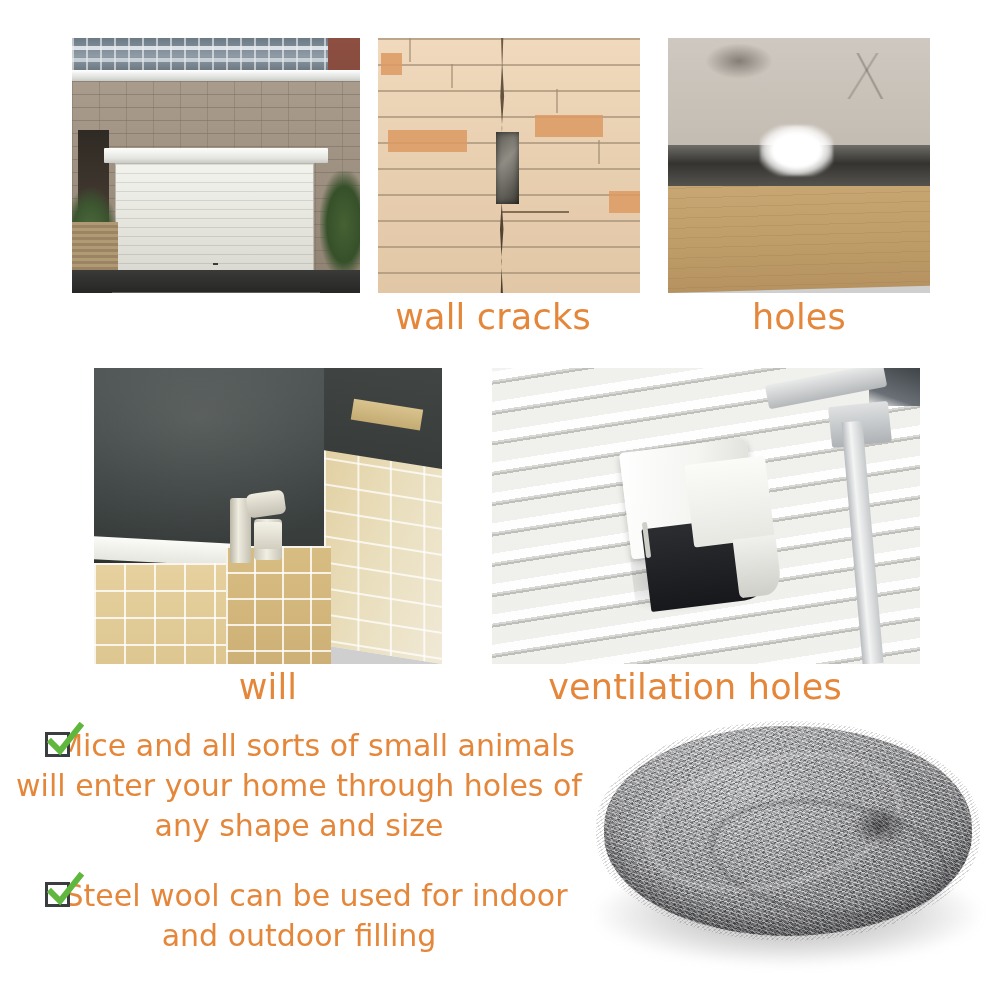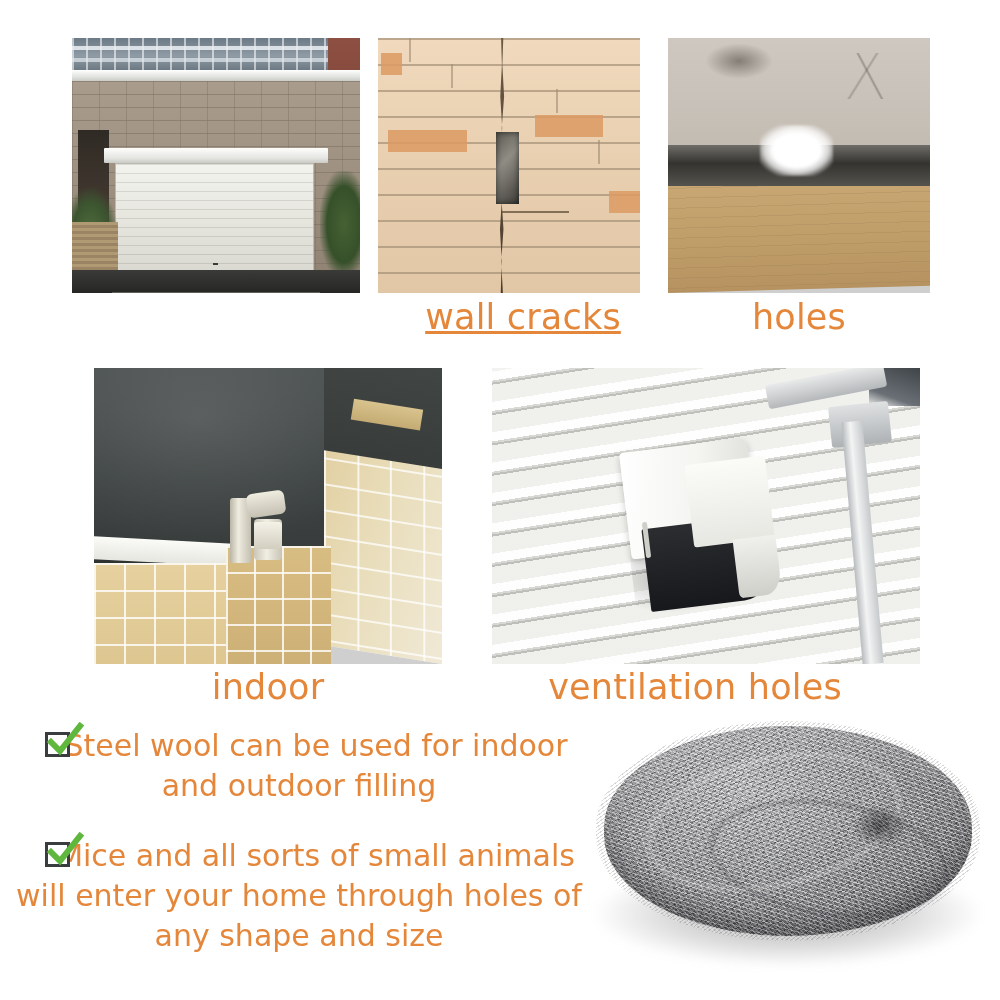--- a/index.html
+++ b/index.html
@@ -276,21 +276,21 @@
     <div class="b-accent" style="left:1%;top:6%;width:8%;"></div>
     <div class="b-accent" style="left:88%;top:60%;width:14%;"></div>
     <div class="b-vjoint" style="left:12%;top:0%;"></div>
     <div class="b-vjoint" style="left:28%;top:10%;"></div>
     <div class="b-vjoint" style="left:68%;top:20%;"></div>
     <div class="b-vjoint" style="left:84%;top:40%;"></div>
     <div class="b-crack"></div>
     <div class="b-hole"></div>
     <div class="b-step"></div>
   </div>
-  <div class="caption" style="left:392px;top:297px;width:262px;text-decoration:underline;">wall cracks</div>
+  <div class="caption" style="left:362px;top:297px;width:262px;">wall cracks</div>
 
   <div class="photo" id="p3">
     <div class="h-wall"></div>
     <div class="h-smudge"></div>
     <div class="h-scratch"></div>
     <div class="h-wood"></div>
     <div class="h-gap"></div>
     <div class="h-glow"></div>
   </div>
   <div class="caption" style="left:668px;top:297px;width:262px;">holes</div>
@@ -303,21 +303,21 @@
     <div class="pp-woodstrip"></div>
     <div class="pp-whitebeam"></div>
     <div class="pp-darkband"></div>
     <div class="pp-floorwall"></div>
     <div class="pp-midwall"></div>
     <div class="pp-pipe1"></div>
     <div class="pp-pipe2"></div>
     <div class="pp-pipe3"></div>
     <div class="pp-pipe4"></div>
   </div>
-  <div class="caption" style="left:94px;top:667px;width:348px;">indoor</div>
+  <div class="caption" style="left:94px;top:667px;width:348px;">will</div>
 
   <div class="photo" id="p5">
     <div class="v-sid"></div>
     <div class="v-lines"></div>
     <div class="v-darkcorner"></div>
     <div class="v-gutter"></div>
     <div class="v-fitting"></div>
     <div class="v-downpipe"></div>
     <div class="v-shadow"></div>
     <div class="v-hood"></div>
@@ -328,32 +328,32 @@
   </div>
   <div class="caption" style="left:481px;top:667px;width:428px;">ventilation holes</div>
 
   <div class="bullets">
 
     <div class="bullet">
       <span class="cbox"></span>
       <svg class="cmark" viewBox="0 0 40 40">
         <path d="M6 20 L15 29 L35 4" stroke="#5fb83d" stroke-width="6" fill="none" stroke-linecap="square" stroke-linejoin="miter"></path>
       </svg>
-      <div class="line first">Steel wool can be used for indoor</div>
-      <div class="line">and outdoor filling</div>
+      <div class="line first">Mice and all sorts of small animals</div>
+      <div class="line">will enter your home through holes of</div>
+      <div class="line">any shape and size</div>
     </div>
 
     <div class="bullet">
       <span class="cbox"></span>
       <svg class="cmark" viewBox="0 0 40 40">
         <path d="M6 20 L15 29 L35 4" stroke="#5fb83d" stroke-width="6" fill="none" stroke-linecap="square" stroke-linejoin="miter"></path>
       </svg>
-      <div class="line first">Mice and all sorts of small animals</div>
-      <div class="line">will enter your home through holes of</div>
-      <div class="line">any shape and size</div>
+      <div class="line first">Steel wool can be used for indoor</div>
+      <div class="line">and outdoor filling</div>
     </div>
 
   </div>
 
   <div id="wool">
     <div class="w-shadow"></div>
     <div class="w-body"></div>
     <div class="w-swirl1"></div>
     <div class="w-swirl2"></div>
     <div class="w-dark"></div>

